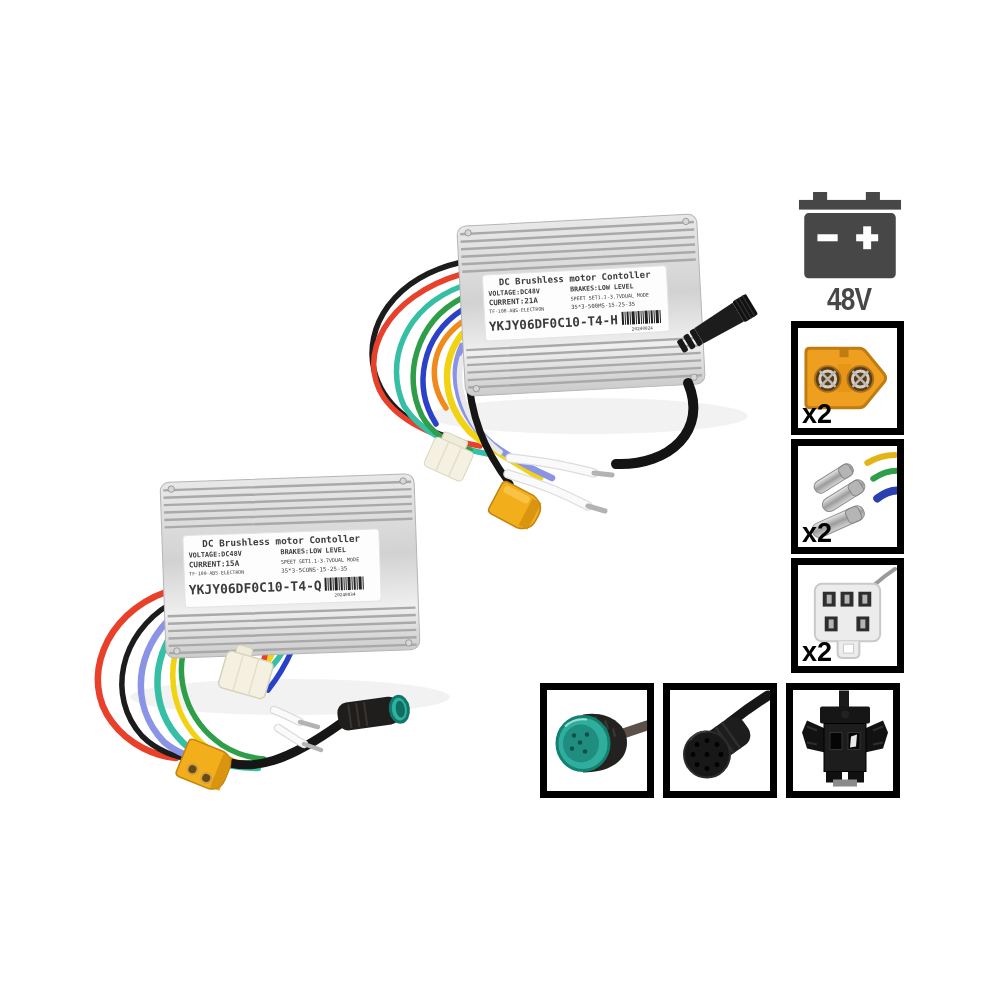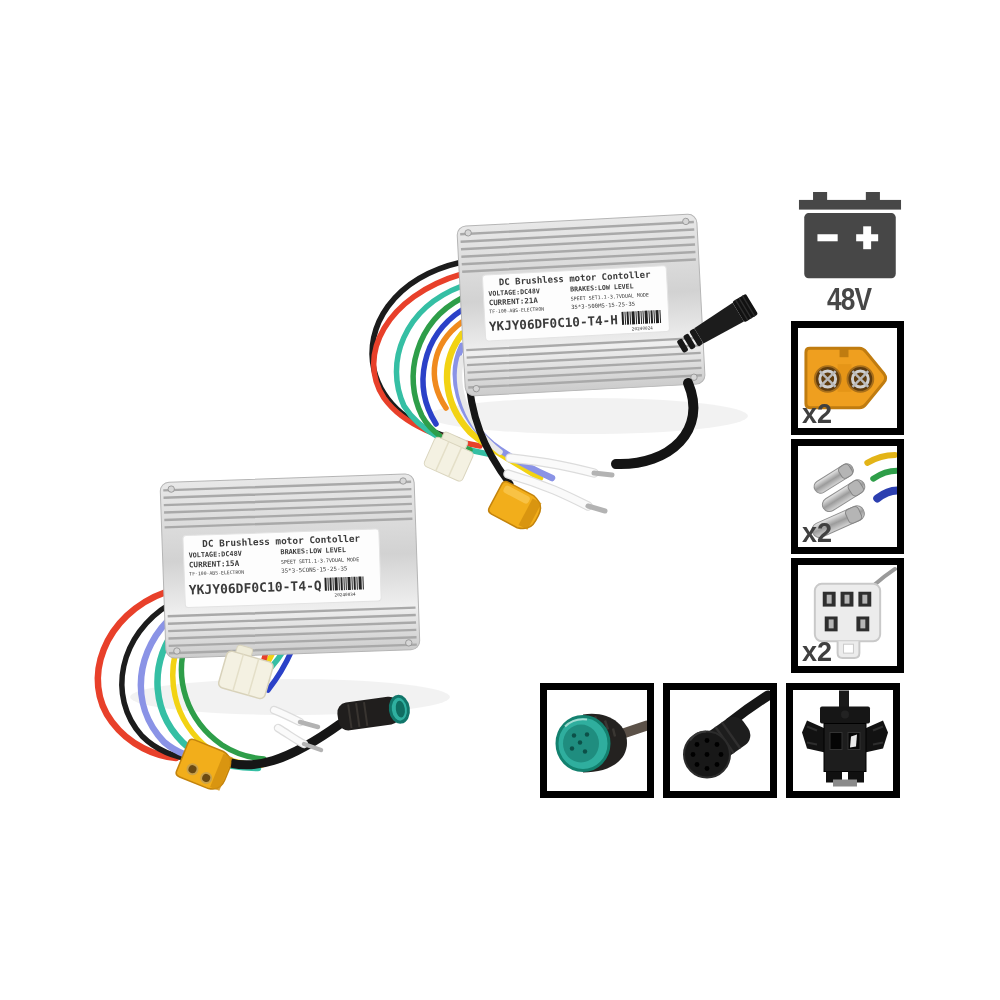--- a/index.html
+++ b/index.html
@@ -13,21 +13,21 @@
     font-size:32px;font-weight:800;color:#474747;
     transform:scaleX(.82);letter-spacing:-1px;
     font-family:"Liberation Sans",sans-serif;
   }
   .inset{
     position:absolute;background:#ffffff;border:7px solid #000;box-sizing:border-box;
   }
   .inset svg{position:absolute;left:0;top:0;}
   .qty{
     position:absolute;left:4px;bottom:0px;
-    font-size:27px;font-weight:800;color:#404040;line-height:1;
+    font-size:27px;font-weight:800;color:#000000;line-height:1;
     font-family:"Liberation Sans",sans-serif;
   }
   svg text{font-family:"DejaVu Sans Mono",monospace;fill:#3b3b3b;}
 </style>
 </head>
 <body>
 
 <div class="stage">
 
   <svg class="abs" style="left:358px;top:178px;" width="430" height="380" viewBox="0 0 430 380">

